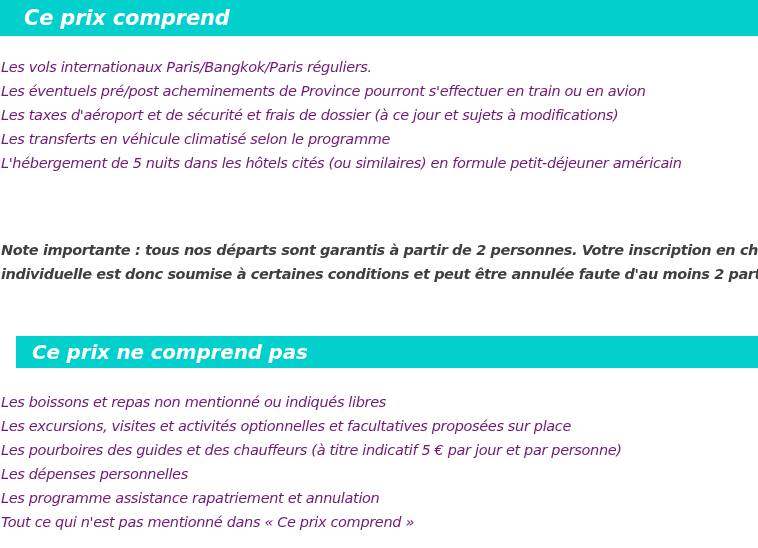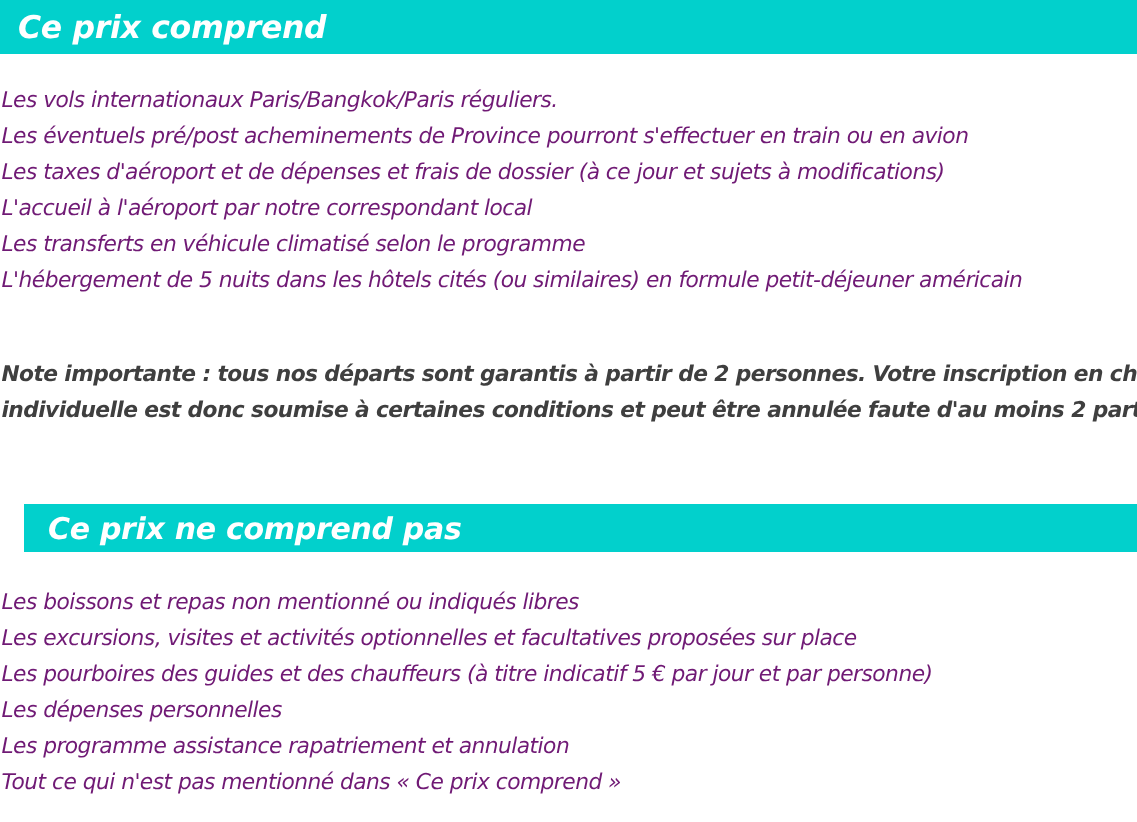--- a/index.html
+++ b/index.html
@@ -28,21 +28,21 @@
     background: #02d0cc;
     display: flex;
     align-items: center;
     box-sizing: border-box;
   }
   .band-one {
     left: 0;
     top: 0;
     width: 758px;
     height: 36px;
-    padding-left: 12px;
+    padding-left: 24px;
     text-align: center;
   }
   .band-two {
     left: 16px;
     top: 336px;
     width: 752px;
     height: 32px;
     padding-left: 16px;
   }
   .section-title {
@@ -111,22 +111,21 @@
 
 <div class="page">
 
   <div class="section-band band-one">
     <span class="section-title">Ce prix comprend</span>
   </div>
 
   <ul class="inclusions-list">
     <li class="list-item">Les vols internationaux Paris/Bangkok/Paris réguliers.</li>
     <li class="list-item">Les éventuels pré/post acheminements de Province pourront s'effectuer en train ou en avion</li>
-    <li class="list-item">Les taxes d'aéroport et de dépenses et frais de dossier (à ce jour et sujets à modifications)</li>
-    <li class="list-item">L'accueil à l'aéroport par notre correspondant local</li>
+    <li class="list-item">Les taxes d'aéroport et de sécurité et frais de dossier (à ce jour et sujets à modifications)</li>
     <li class="list-item">Les transferts en véhicule climatisé selon le programme</li>
     <li class="list-item">L'hébergement de 5 nuits dans les hôtels cités (ou similaires) en formule petit-déjeuner américain</li>
   </ul>
 
   <div class="note-block">
     <div class="note-line">Note importante : tous nos départs sont garantis à partir de 2 personnes. Votre inscription en chambre</div>
     <div class="note-line">individuelle est donc soumise à certaines conditions et peut être annulée faute d'au moins 2 participants.</div>
   </div>
 
   <div class="section-band band-two">

